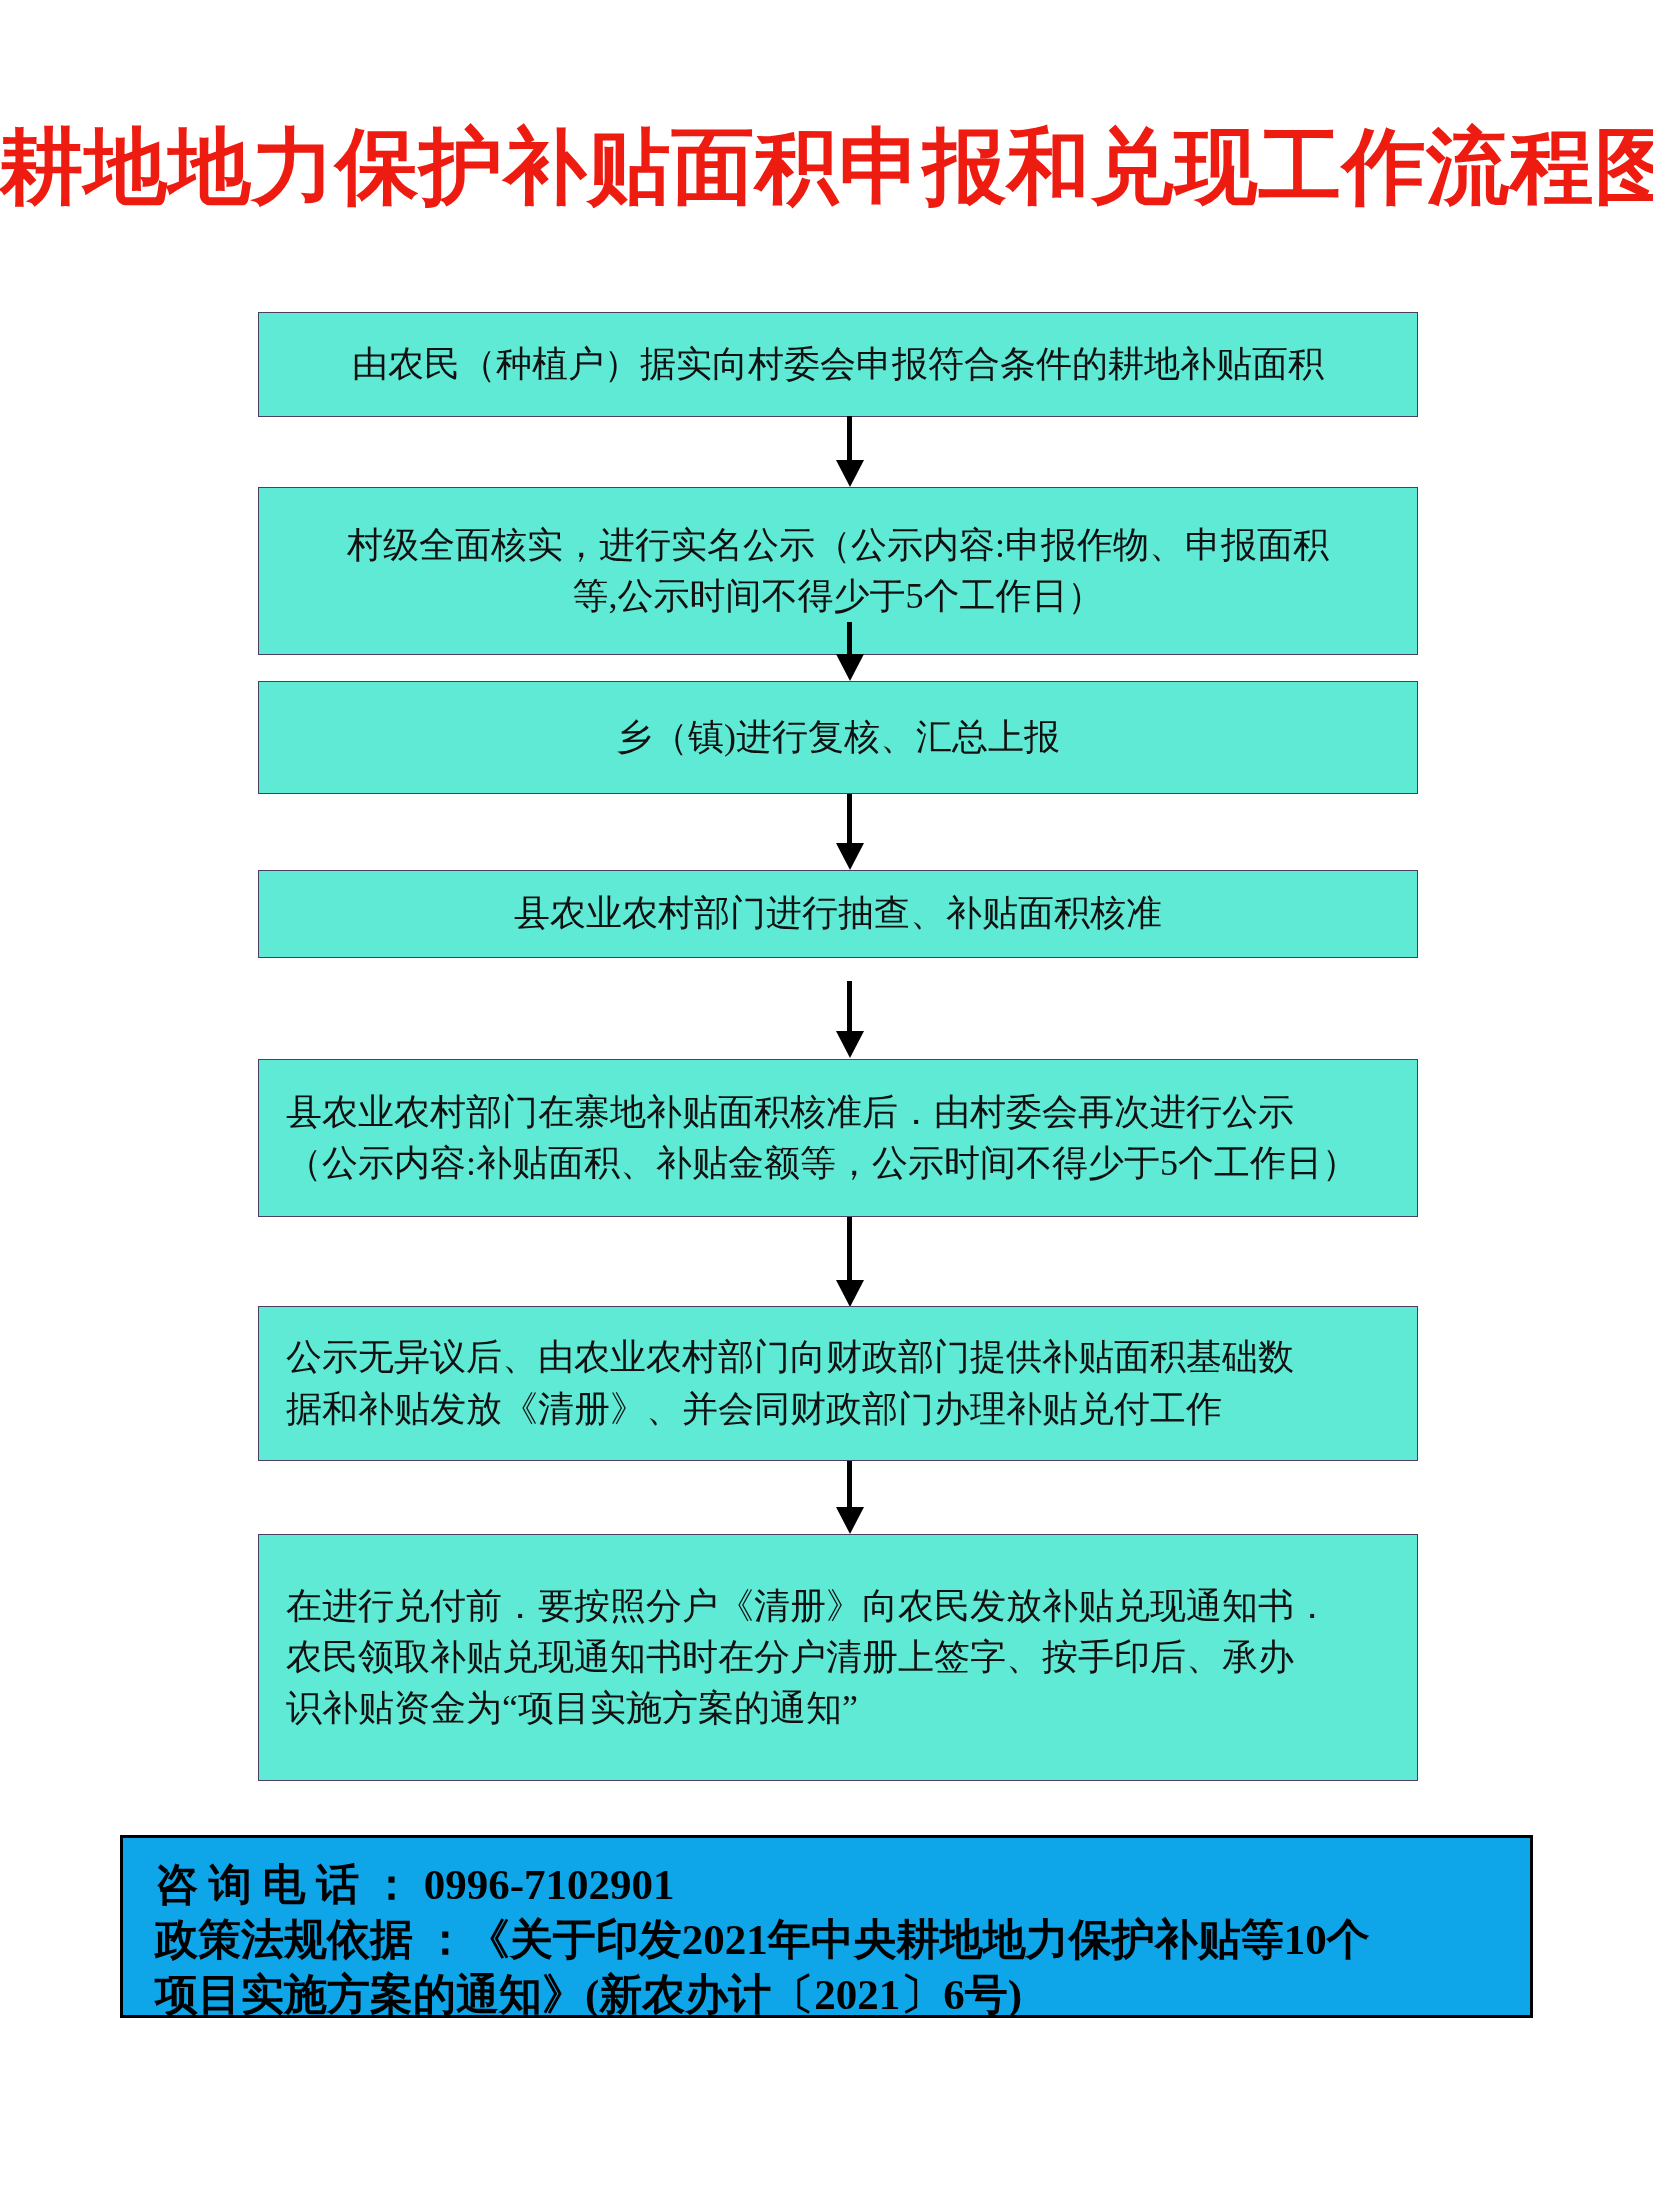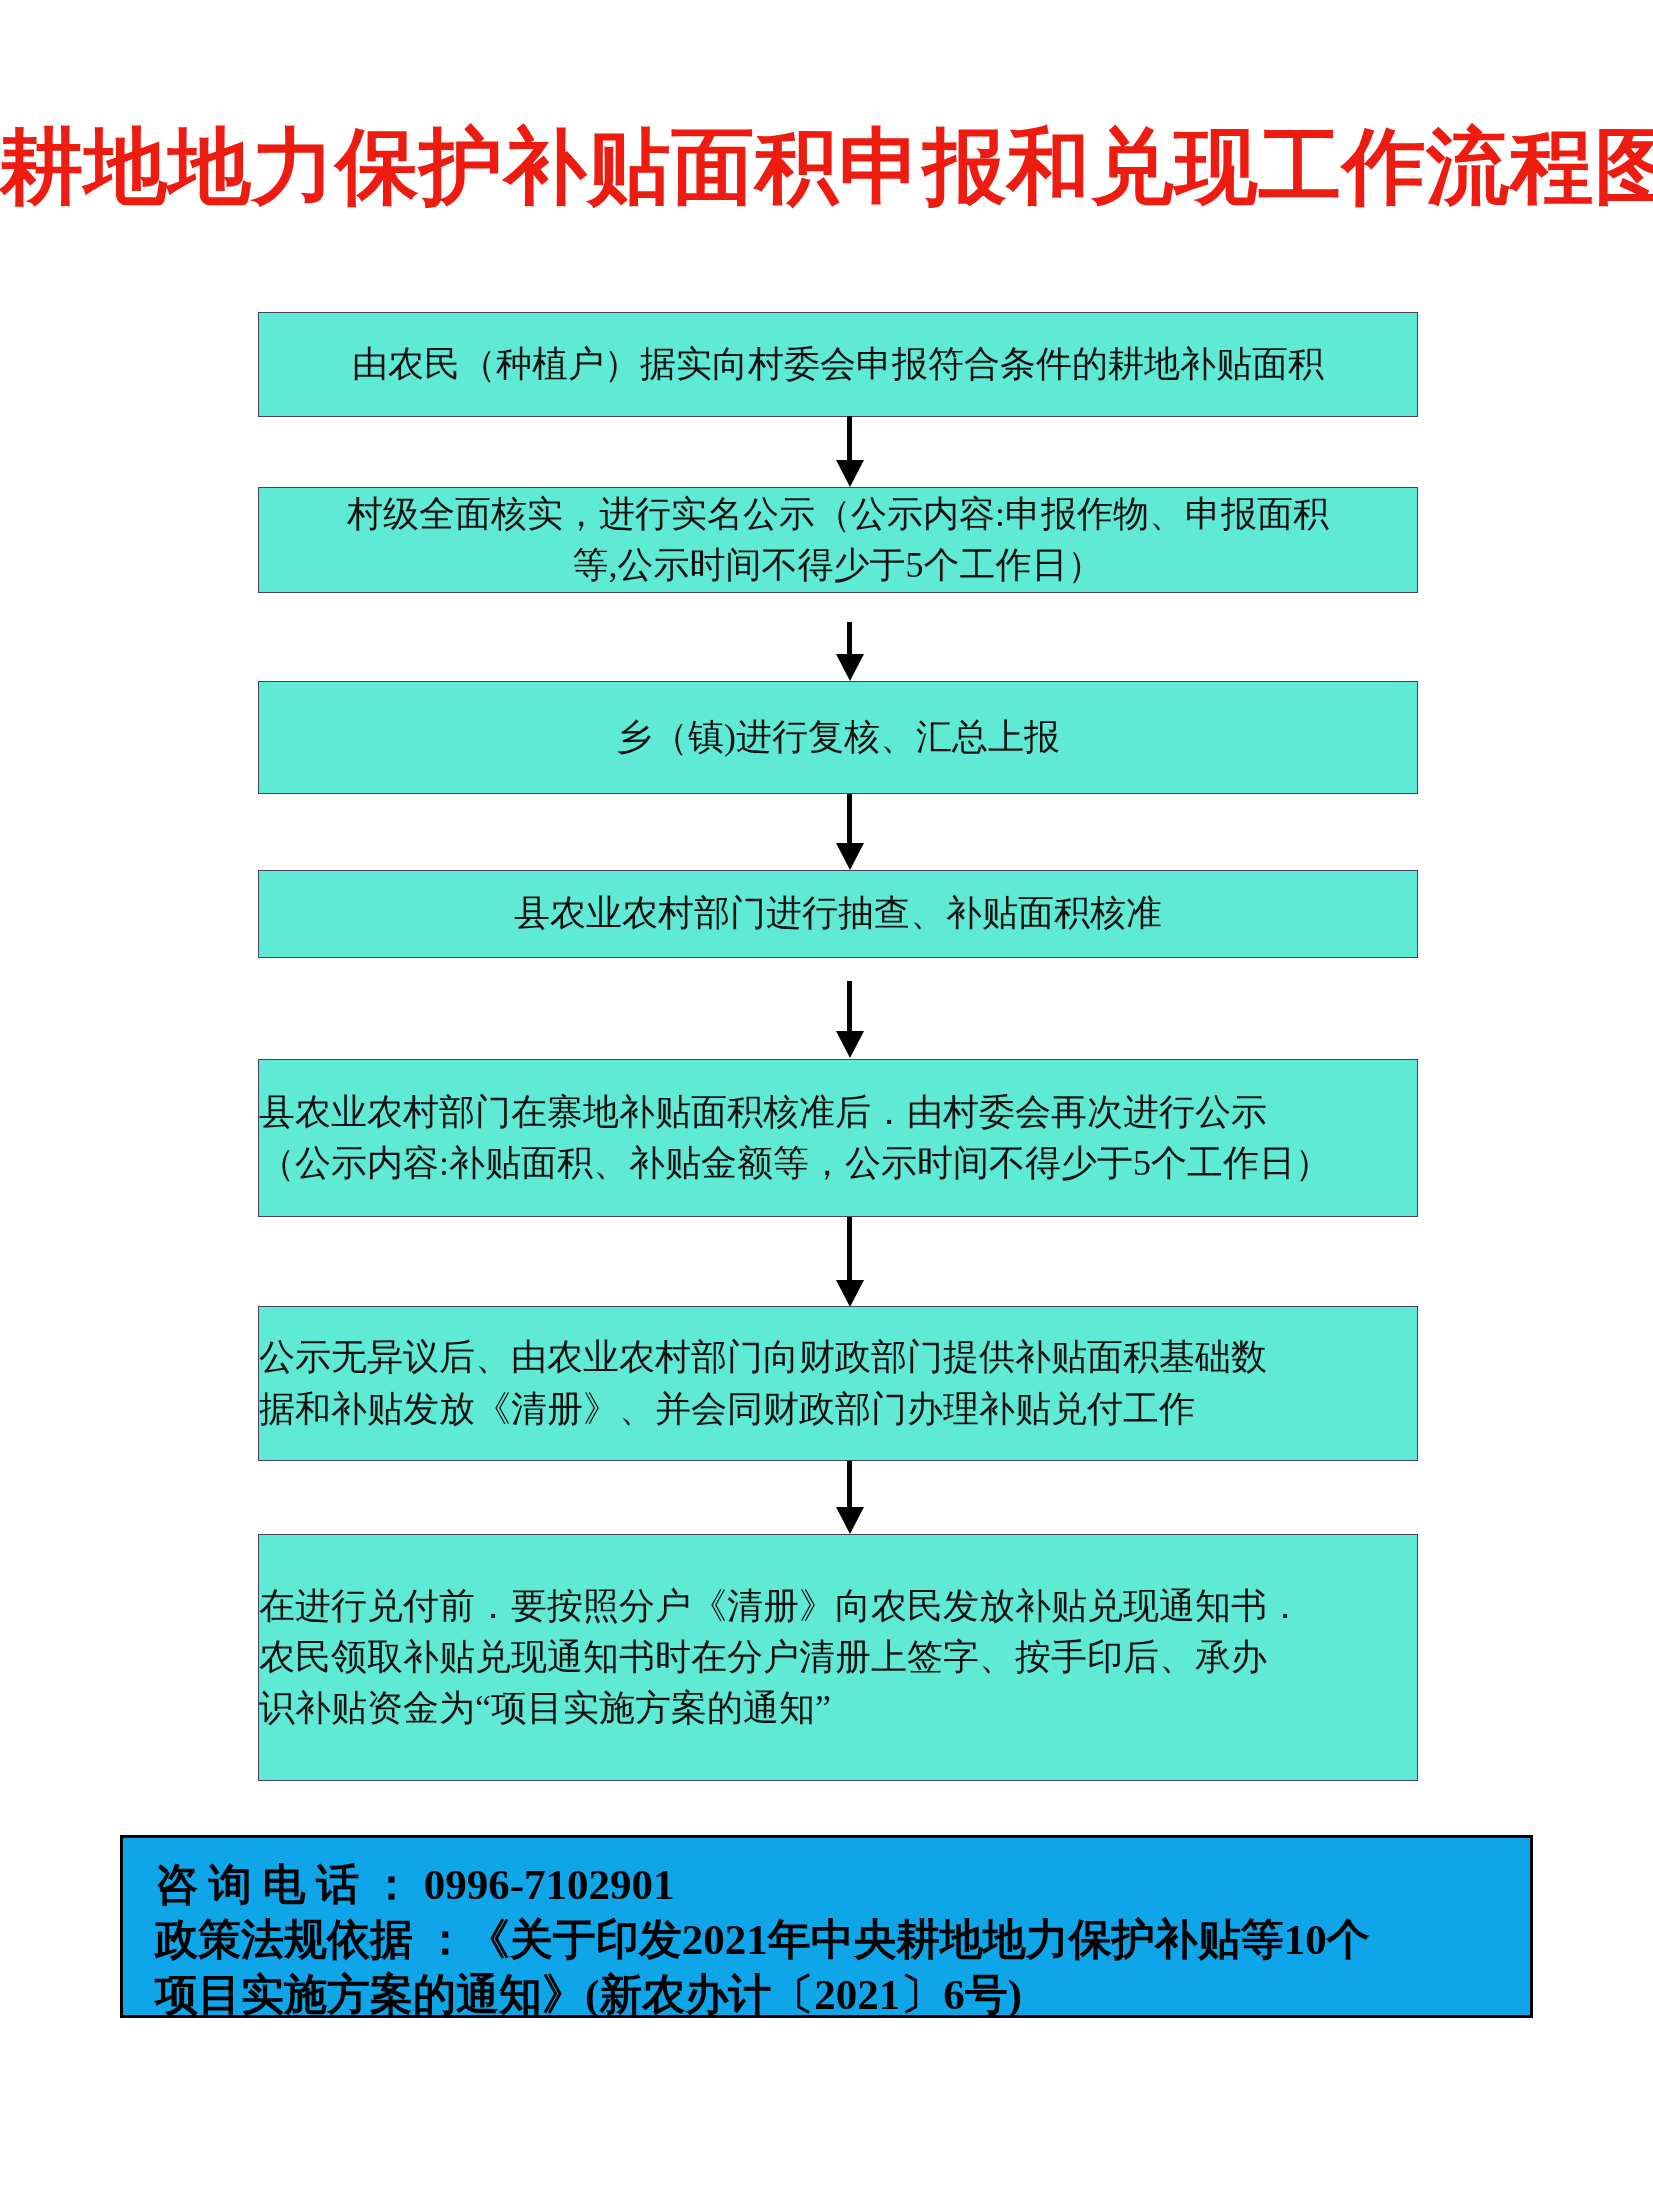--- a/index.html
+++ b/index.html
@@ -44,25 +44,25 @@
     justify-content: center;
   }
   .flow-box .line {
     font-size: 36px;
     line-height: 1.42;
     color: #111111;
     white-space: nowrap;
     font-family: "Liberation Serif", "DejaVu Serif", serif;
   }
   .flow-box.center .line { text-align: center; }
-  .flow-box.left   { }
+  .flow-box.left   { padding-left: 27px; }
   .flow-box.left .line { text-align: left; }
 
   #box-1 { top: 312px;  height: 105px; }
-  #box-2 { top: 487px; height: 106px; }
+  #box-2 { top: 487px; height: 168px; }
   #box-3 { top: 681px; height: 113px; }
   #box-4 { top: 870px; height: 88px; }
   #box-5 { top: 1059px; height: 158px; }
   #box-6 { top: 1306px; height: 155px; }
   #box-7 { top: 1534px; height: 247px; }
 
   
   .arrow {
     position: absolute;
     left: 836px;

